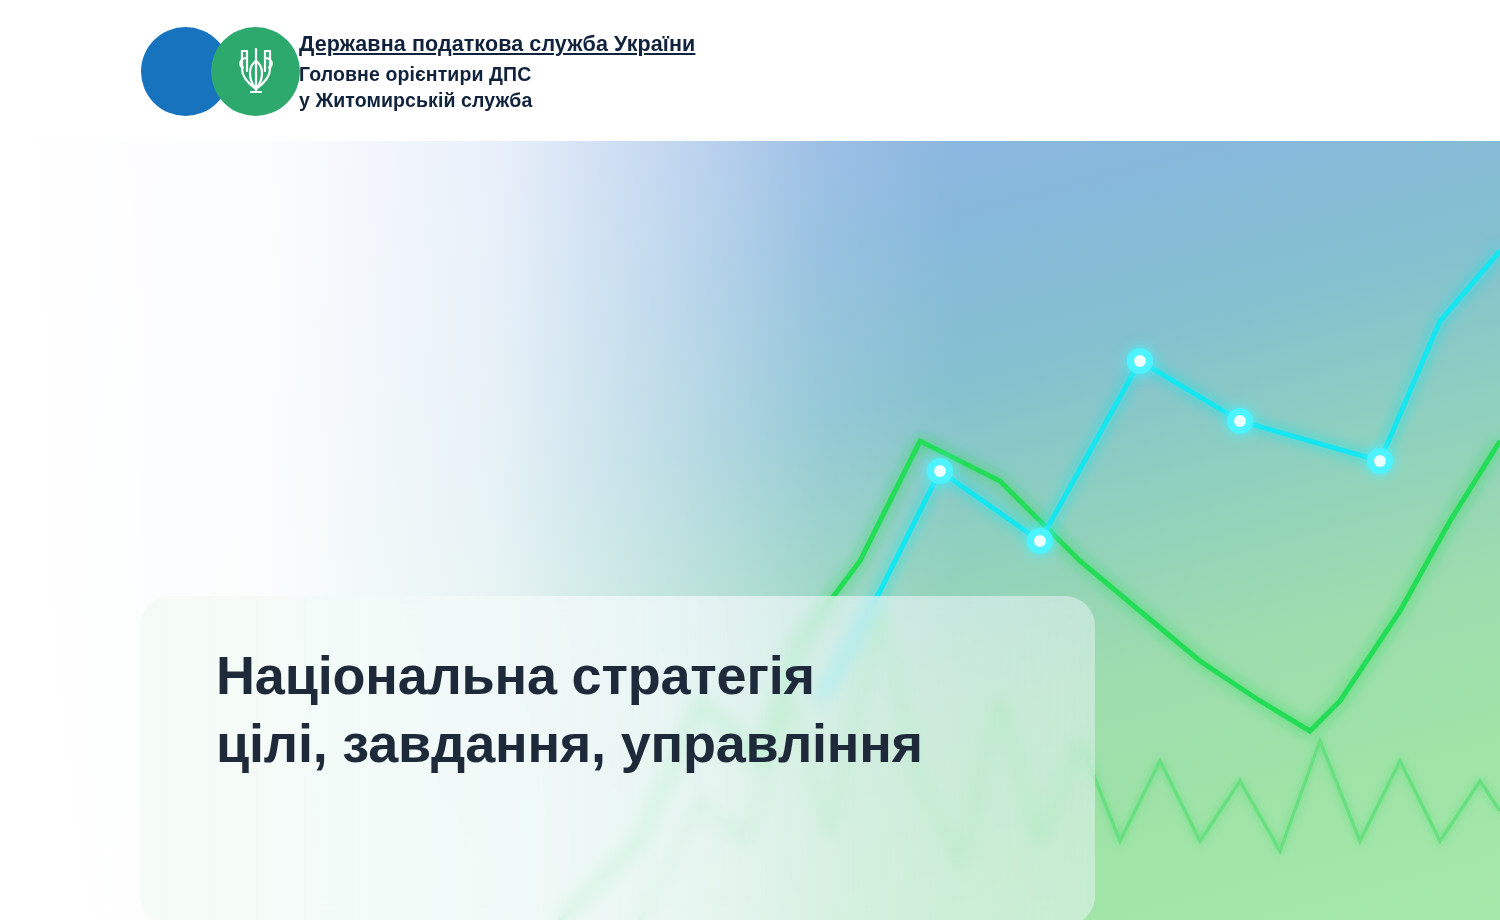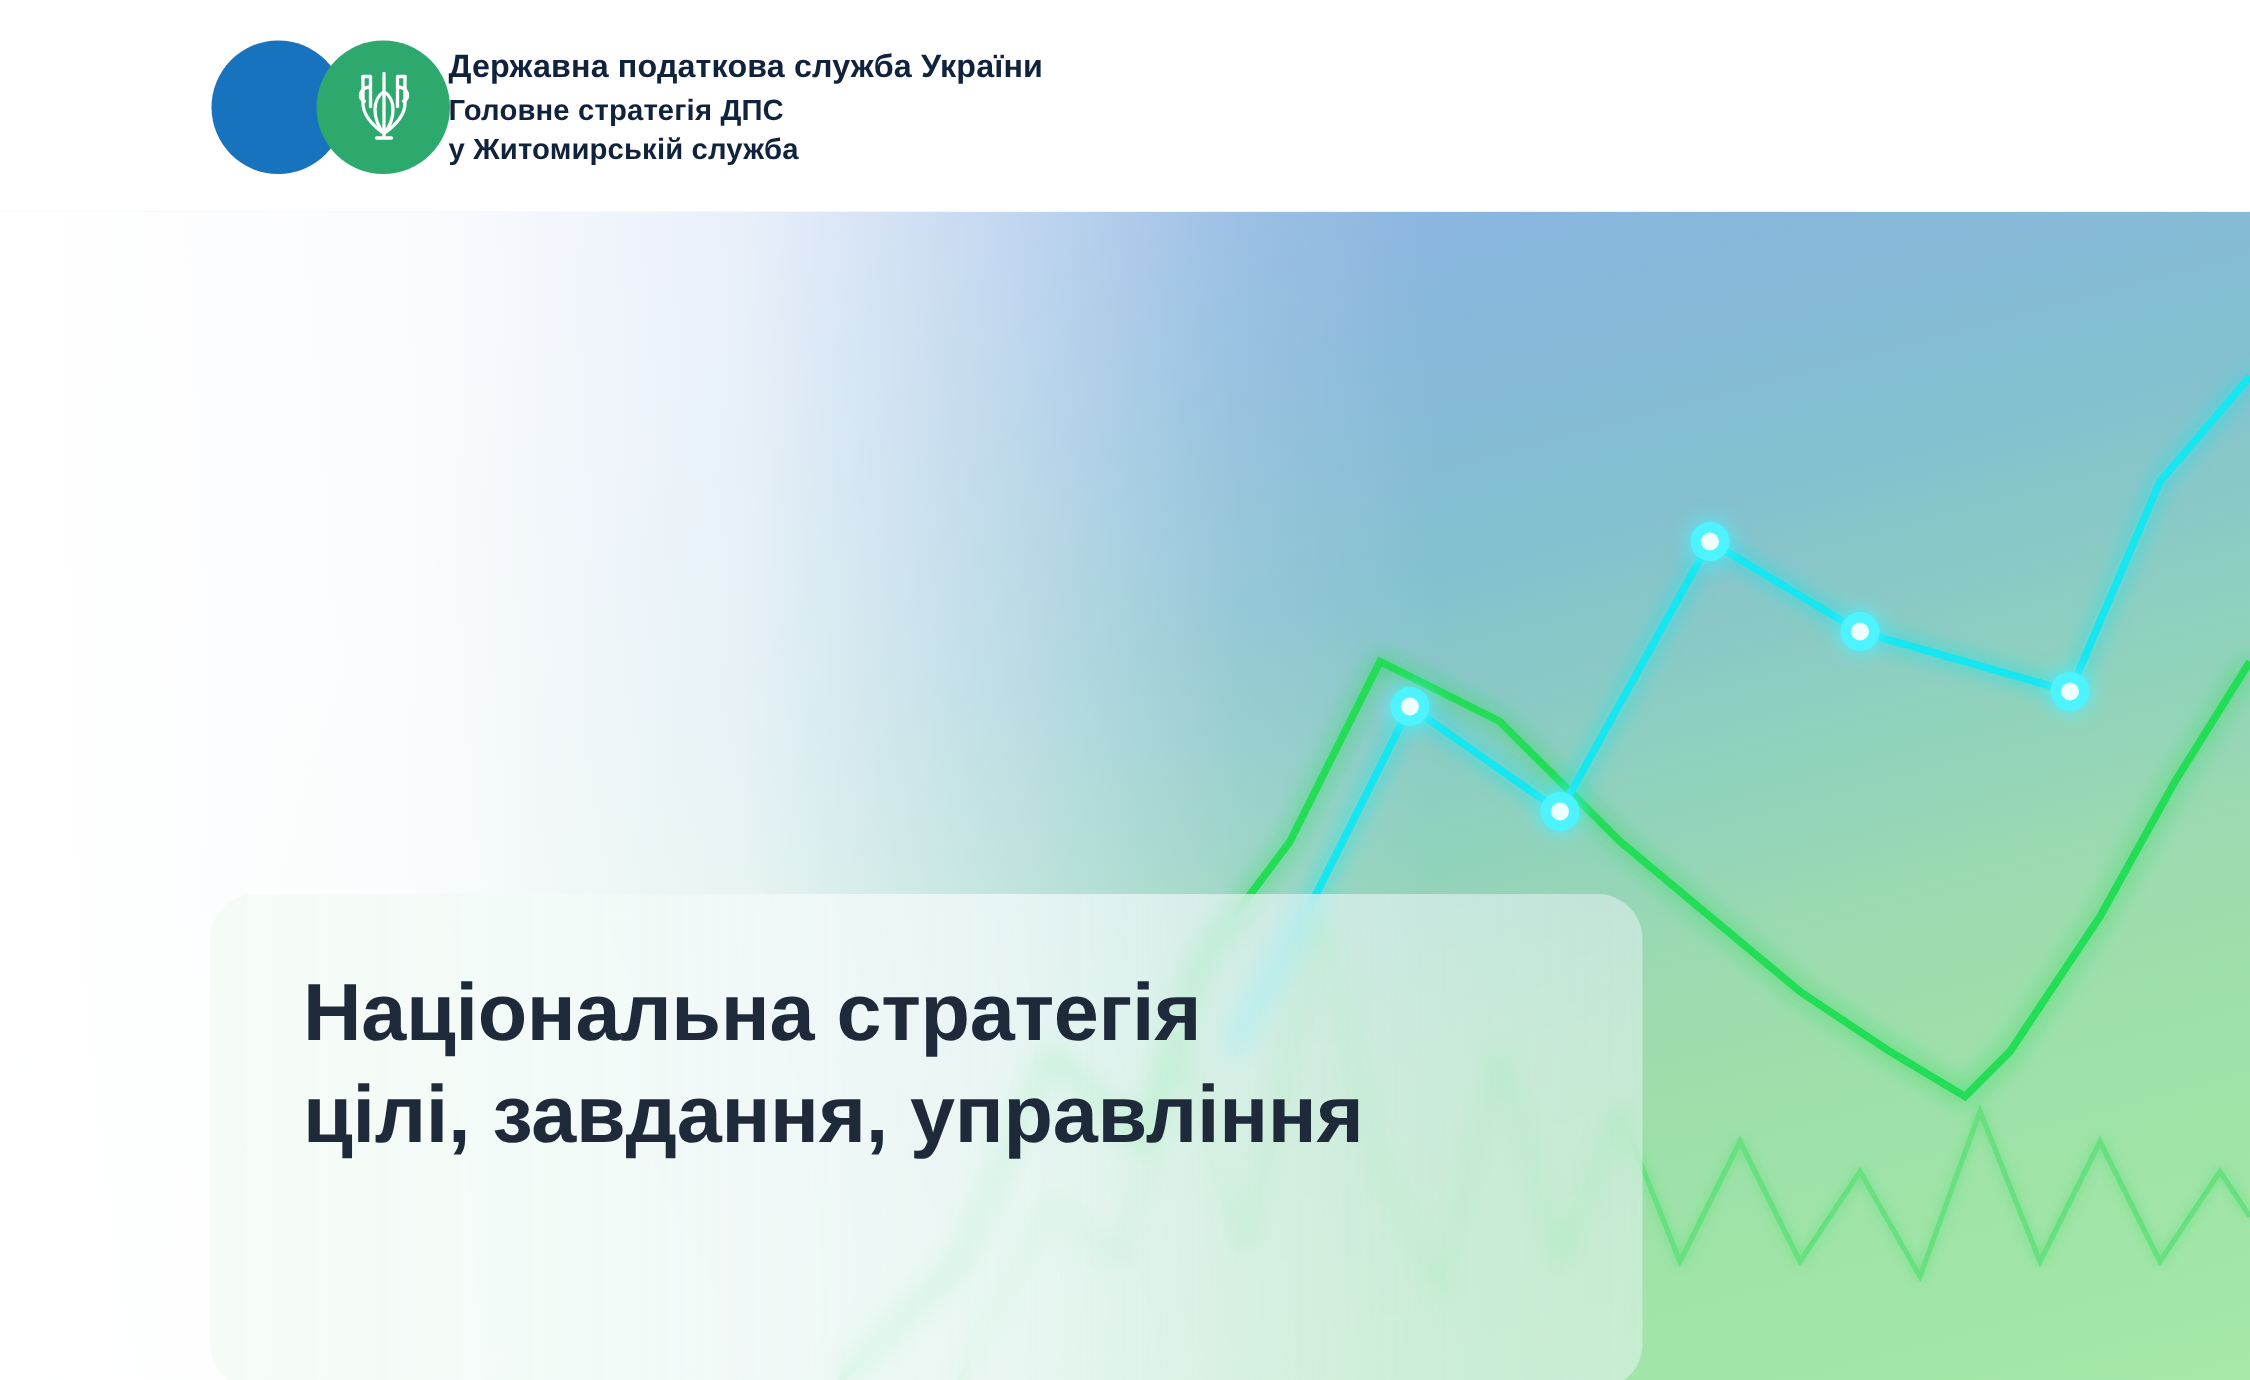--- a/index.html
+++ b/index.html
@@ -27,21 +27,21 @@
     border-radius:50%; background:#2ea96e;
     display:flex; align-items:center; justify-content:center;
   }
   .logo-circle-green svg{ display:block; width:44px; height:54px; }
 
   .brand-text{ margin-left:10px; padding-top:3px; }
   .brand-line{
     color:#10223c; font-weight:bold; letter-spacing:.1px;
     white-space:nowrap;
   }
-  .brand-line-1{ font-size:21.5px; line-height:28px; }
+  .brand-line-1{ font-size:21.5px; line-height:28px;text-decoration:underline; }
   .brand-line-2{ font-size:19.5px; line-height:26px; margin-top:3px; }
   .brand-line-3{ font-size:19.5px; line-height:26px; }
 
   
   .hero{
     position:absolute; left:0; top:141px; width:1500px; height:779px;
     overflow:hidden; z-index:1;
   }
 
   
@@ -158,21 +158,21 @@
     background:linear-gradient(to right,
       rgba(244,252,246,.90) 0%,
       rgba(242,250,248,.88) 30%,
       rgba(240,248,250,.80) 55%,
       rgba(238,246,250,.62) 75%,
       rgba(236,244,250,.50) 100%);
     backdrop-filter:blur(8px);
     -webkit-backdrop-filter:blur(8px);
   }
   .title-text{
-    position:absolute; left:62px; top:45px; width:860px;
+    position:absolute; left:76px; top:45px; width:860px;
     color:#1e2a3a; font-weight:bold;
     font-size:54px; line-height:68px; letter-spacing:-.2px;
   }
   .title-line{ display:block; white-space:nowrap; }
 </style>
 </head>
 <body>
 
 <div class="page">
 
@@ -192,21 +192,21 @@
               <path d="M31 13 Q36 13 37.5 17 Q38.5 21 35 22.5"></path>
               <path d="M22 16 Q16 20 16 28 Q16 37 22 44 Q28 37 28 28 Q28 20 22 16 Z"></path>
               <path d="M17 47 H27"></path>
             </g>
           </svg>
         </div>
       </div>
 
       <div class="brand-text">
         <div class="brand-line brand-line-1">Державна податкова служба України</div>
-        <div class="brand-line brand-line-2">Головне стратегія ДПС</div>
+        <div class="brand-line brand-line-2">Головне орієнтири ДПС</div>
         <div class="brand-line brand-line-3">у Житомирській служба</div>
       </div>
 
     </div>
   </div>
 
   <div class="hero">
 
     <div class="bg-layer bg-coins-top"></div>
     <div class="bg-darkband"></div>

